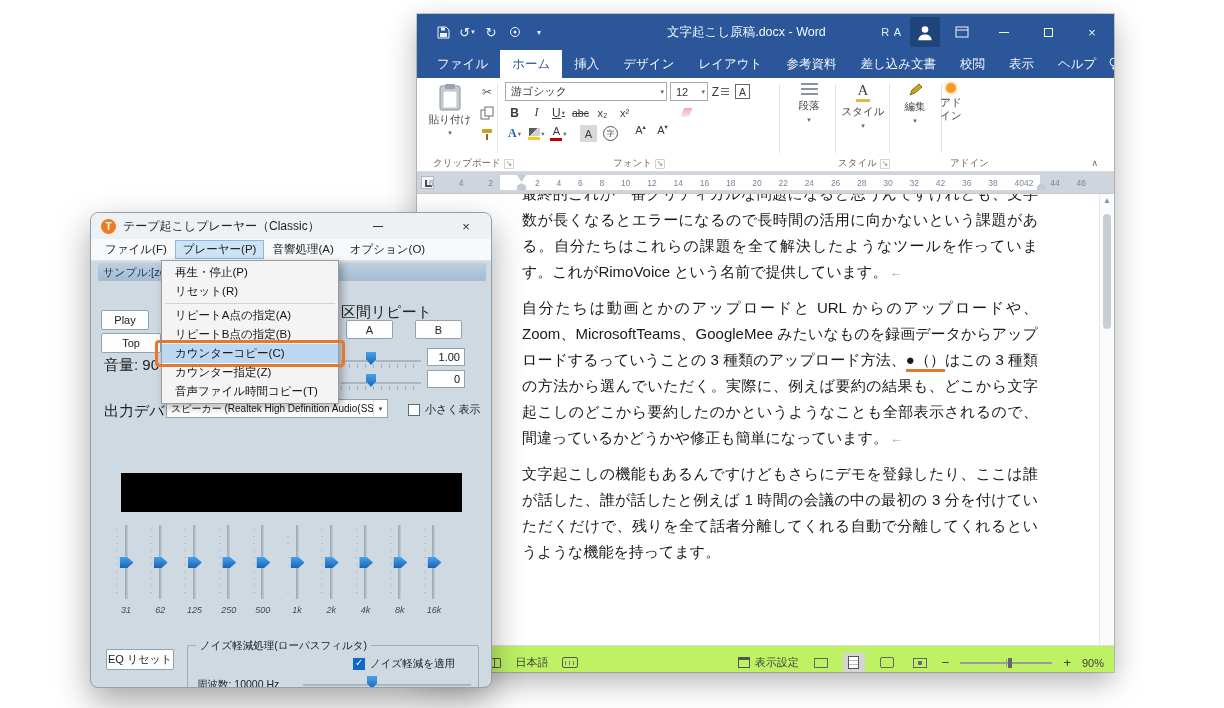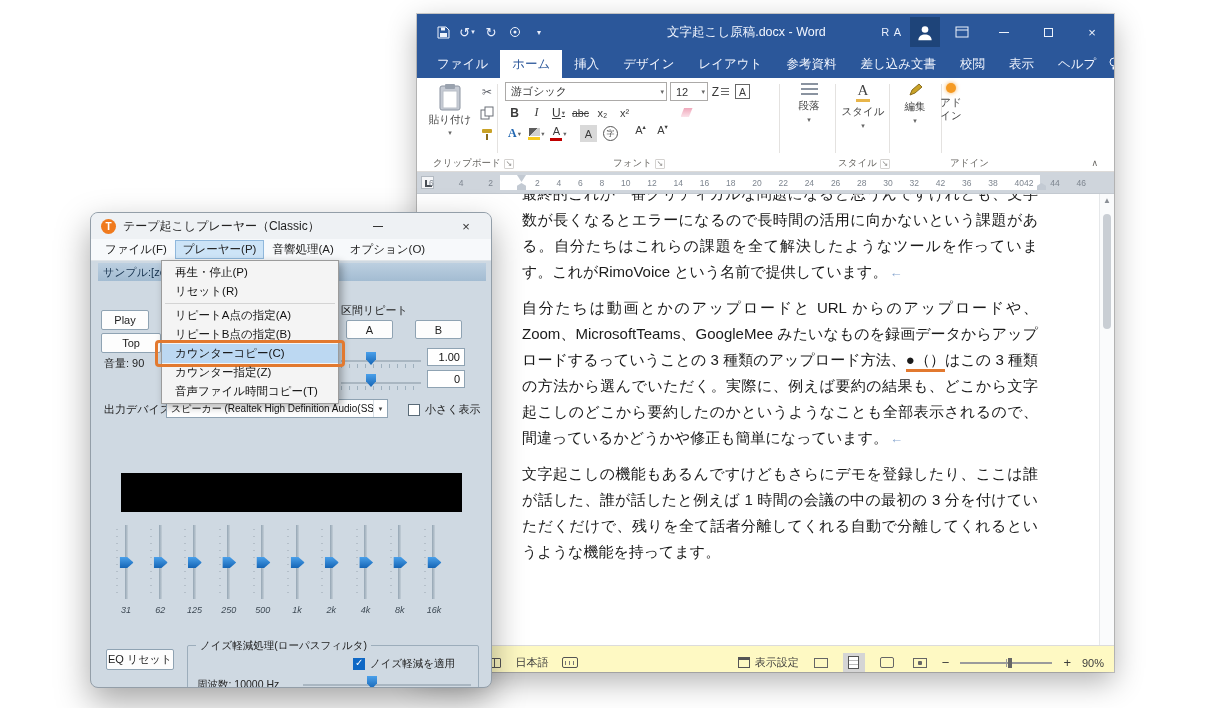--- a/index.html
+++ b/index.html
@@ -94,21 +94,21 @@
 
   .wdoc{position:relative;height:451px;background:#ffffff;overflow:hidden;}
   .page{position:absolute;left:105px;right:76px;top:-13px;}
   .page p{margin:0 0 9px 0;font-size:15px;line-height:26px;color:#1a1a1a;text-align:justify;}
   .pilcrow{color:#8aa8d0;font-size:13px;margin-left:2px;}
   .marked{border-bottom:3px solid #e2792f;padding-bottom:1px;}
   .vscroll{position:absolute;right:0;top:0;bottom:0;width:15px;background:#fafbfc;border-left:1px solid #e6e8ea;}
   .varrow{position:absolute;top:2px;left:0;right:0;text-align:center;font-size:8px;color:#8a8f96;}
   .vthumb{position:absolute;left:3px;top:20px;width:8px;height:115px;background:#c9ced4;border-radius:4px;}
 
-  .wstatus{height:34px;background:#fef9c3;border-top:1px solid #dcdcdc;display:flex;align-items:center;
+  .wstatus{height:34px;background:#bef264;border-top:1px solid #dcdcdc;display:flex;align-items:center;
            font-size:11px;color:#3d3d3d;padding:0 10px 0 14px;gap:14px;}
   .sb-item{display:flex;align-items:center;gap:5px;white-space:nowrap;}
   .book-ico{width:13px;height:10px;border:1px solid #555;border-radius:1px;
             background:linear-gradient(90deg,transparent 47%,#555 47% 53%,transparent 53%);}
   .kbd-ico{width:16px;height:11px;border:1px solid #555;border-radius:2px;
            background:repeating-linear-gradient(90deg,#777 0 1px,transparent 1px 4px) center/11px 4px no-repeat;}
   .dset-ico{width:12px;height:11px;border:1px solid #555;background:linear-gradient(#555 2px,transparent 2px);}
   .sb-right{margin-left:auto;display:flex;align-items:center;gap:11px;}
   .vmode{display:inline-flex;align-items:center;justify-content:center;width:22px;height:20px;}
   .vmode.active{background:#d5d5d5;}
@@ -135,21 +135,21 @@
   .pmenubar{height:22px;background:#f7f9fb;border-bottom:1px solid #dfe4e8;display:flex;align-items:center;padding-left:6px;}
   .pmenu-item{font-size:11.5px;color:#222;padding:2px 8px;white-space:nowrap;}
   .pmenu-item.open{background:#cde4f7;border:1px solid #90b8dc;padding:1px 7px;}
 
   .pbody{position:absolute;left:0;top:48px;right:0;bottom:0;}
   .sample-bar{position:absolute;left:7px;top:2px;width:388px;height:18px;
               background:linear-gradient(#bccfe0,#a3bcd2);display:flex;align-items:center;
               font-size:11px;color:#16324e;padding-left:5px;}
   .pbtn{position:absolute;background:#fdfdfd;border:1px solid #8fa3b3;border-radius:2px;
         font-size:11px;color:#222;display:inline-flex;align-items:center;justify-content:center;}
-  .plabel{position:absolute;font-size:11px;color:#222;white-space:nowrap;}
+  .plabel{position:absolute;font-size:15px;color:#222;white-space:nowrap;}
   .pfield{position:absolute;background:#fff;border:1px solid #8fa3b3;font-size:11px;color:#111;
           display:flex;align-items:center;justify-content:flex-end;padding:0 4px;}
   .htrack{position:absolute;height:2px;background:#a9b6c1;}
   .hticks{position:absolute;height:4px;background:repeating-linear-gradient(90deg,#9fb0bd 0 1px,transparent 1px 8px);}
   .hhandle{position:absolute;width:10px;height:13px;background:linear-gradient(#4aa0ea,#1565b5);
            clip-path:polygon(0 0,100% 0,100% 55%,50% 100%,0 55%);}
   .pcombo{position:absolute;background:#fff;border:1px solid #8fa3b3;display:flex;align-items:center;height:19px;}
   .pcombo .ptext{font-size:10px;color:#111;white-space:nowrap;overflow:hidden;padding-left:4px;flex:1;}
   .pcombo .pchev{font-size:7px;color:#444;width:14px;text-align:center;border-left:1px solid #d7dee4;align-self:stretch;display:flex;align-items:center;justify-content:center;}
   .cb{display:inline-block;width:12px;height:12px;background:#fff;border:1px solid #5a6b78;vertical-align:-2px;}

